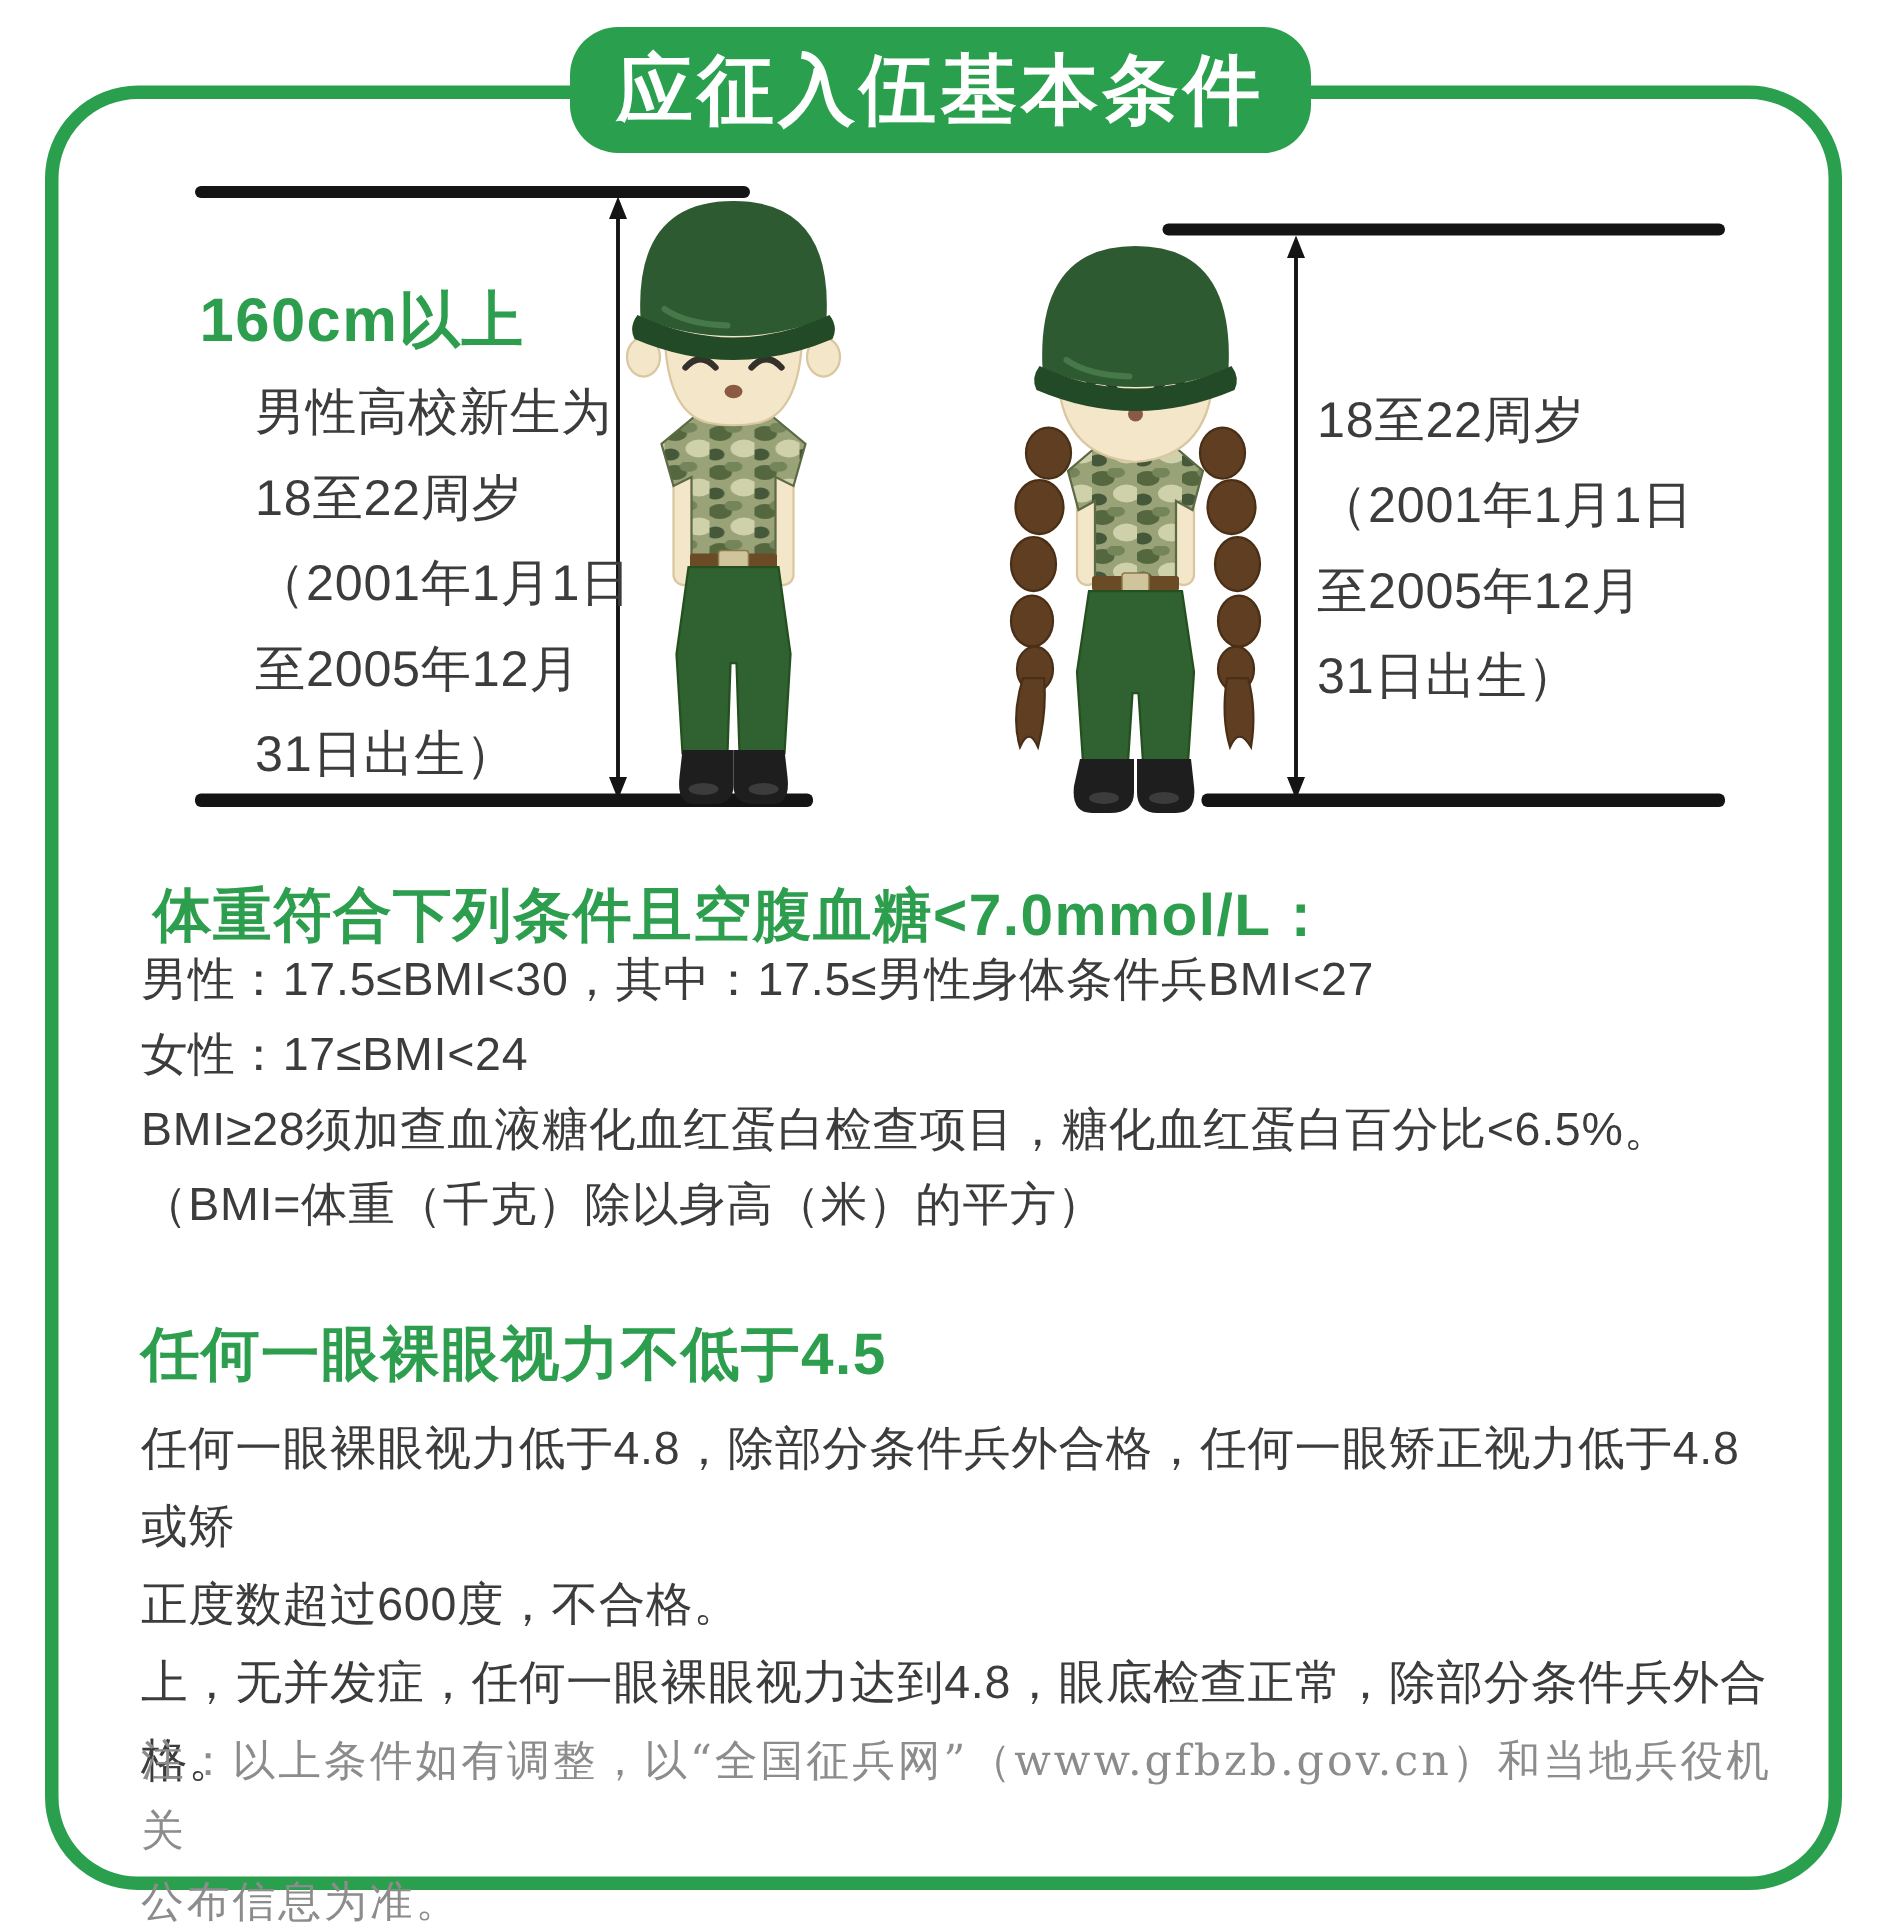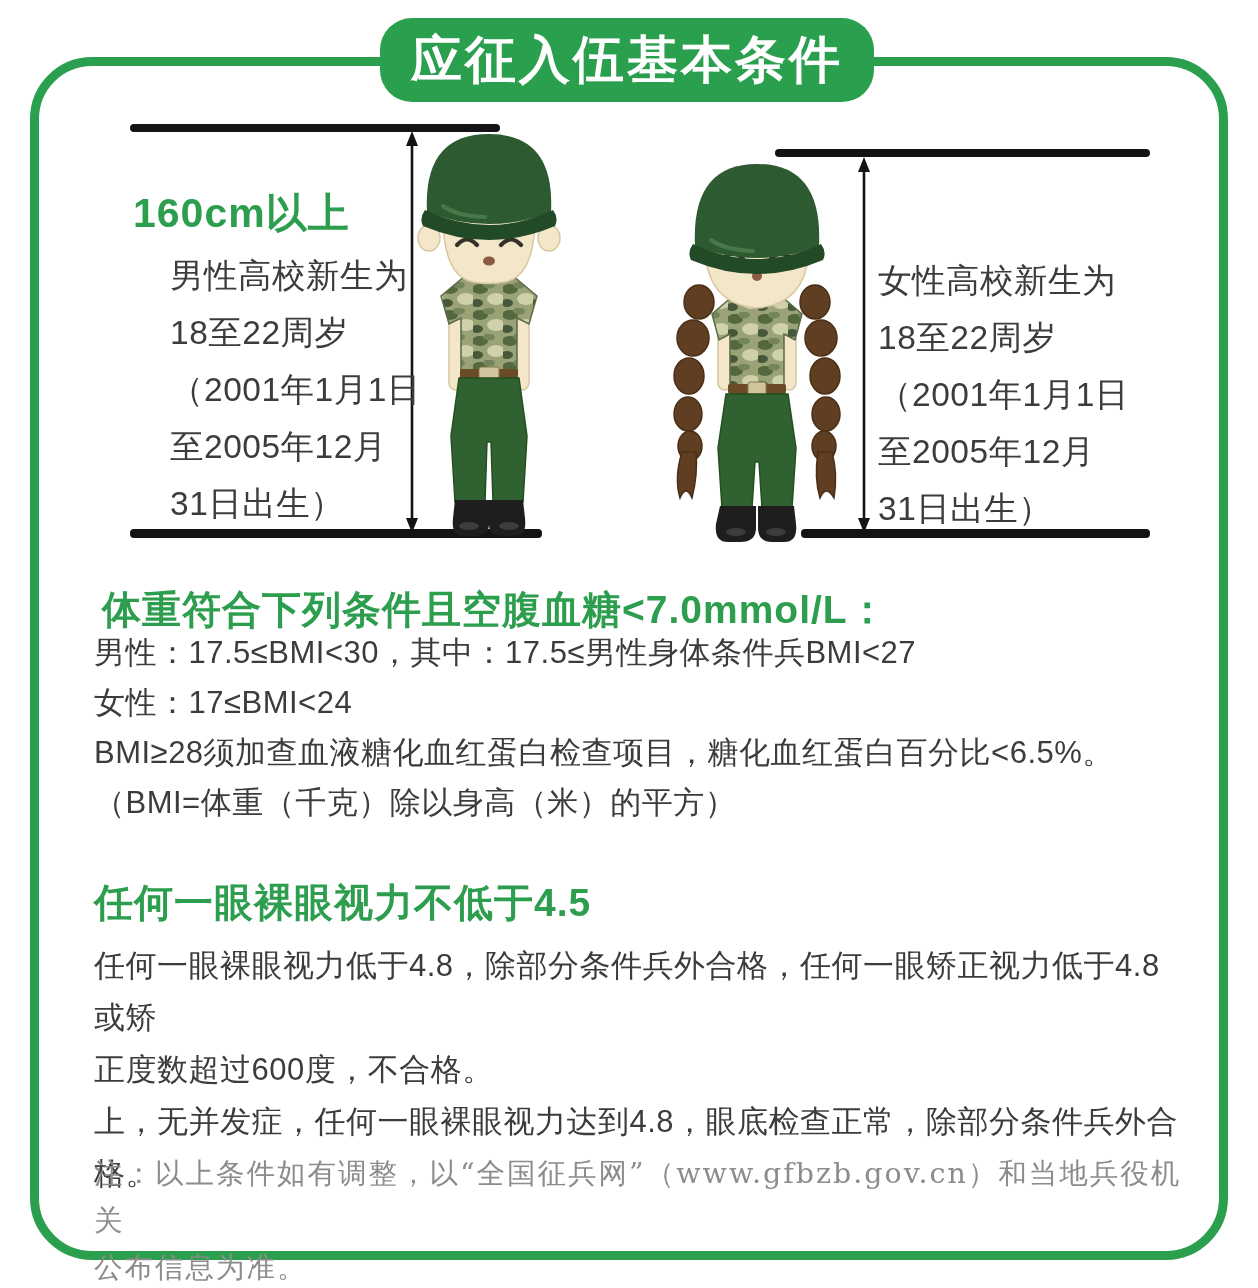--- a/index.html
+++ b/index.html
@@ -146,21 +146,20 @@
   <div class="abs h-label" style="left:133px;top:186px;">160cm以上</div>
   <div class="abs desc" style="left:130px;top:247px;width:280px;margin-left:40px;">
     <div>男性高校新生为</div>
     <div>18至22周岁</div>
     <div>（2001年1月1日</div>
     <div>至2005年12月</div>
     <div>31日出生）</div>
   </div>
 
   <div class="abs desc" style="left:878px;top:252px;width:280px;">
-    <div>女性高校新生为</div>
     <div>18至22周岁</div>
     <div>（2001年1月1日</div>
     <div>至2005年12月</div>
     <div>31日出生）</div>
   </div>
 
   <div class="abs sec-heading" style="left:102px;top:583px;">体重符合下列条件且空腹血糖&lt;7.0mmol/L：</div>
   <div class="abs sec-body bmi-body" style="left:94px;top:628px;width:1080px;">
     <div>男性：17.5≤BMI&lt;30，其中：17.5≤男性身体条件兵BMI&lt;27</div>
     <div>女性：17≤BMI&lt;24</div>

